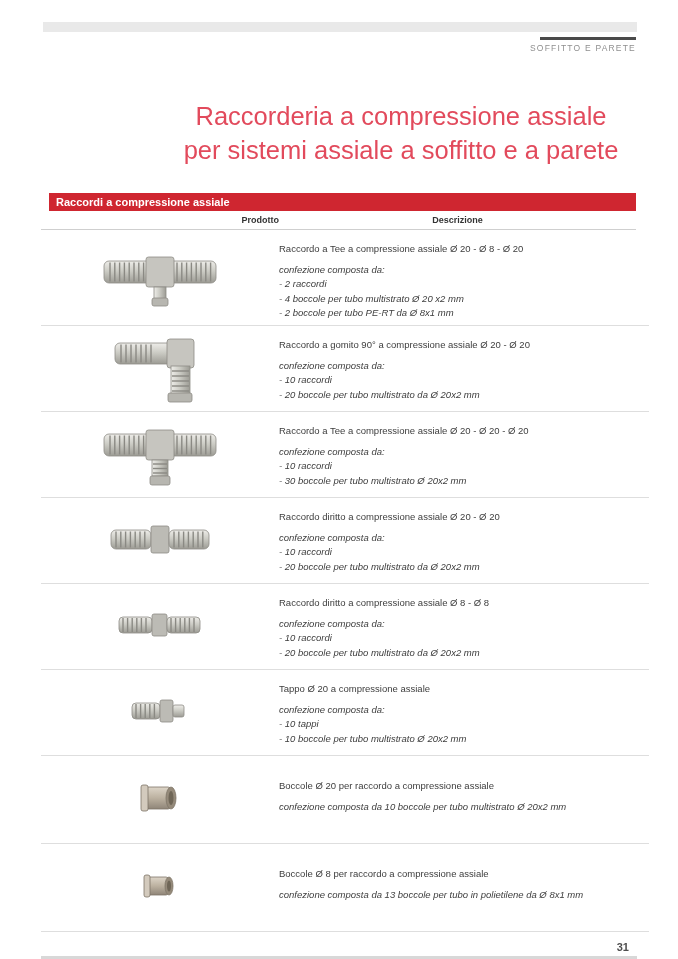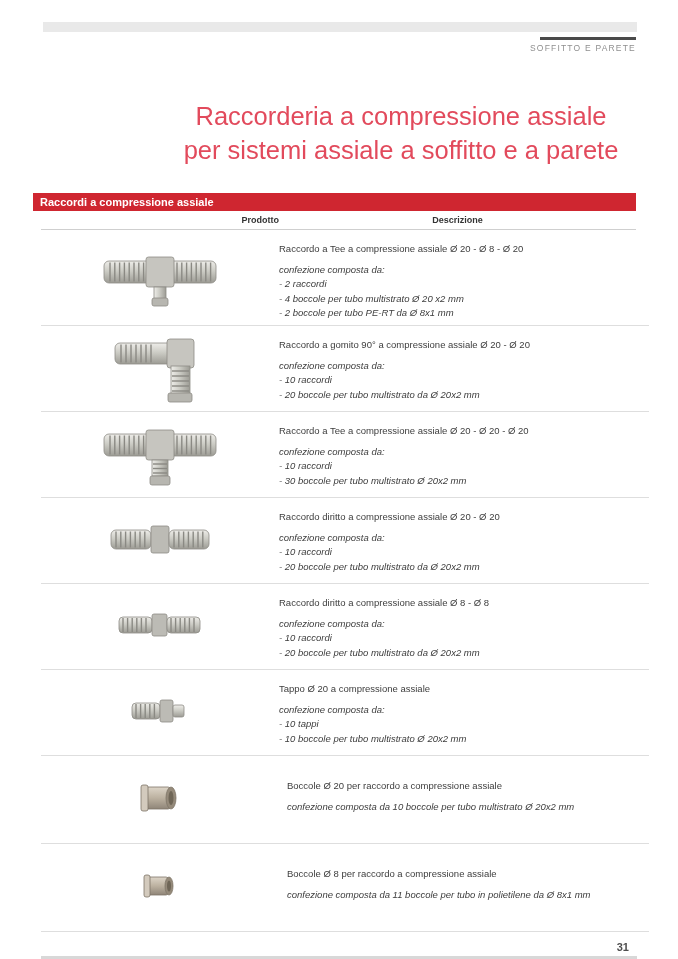--- a/index.html
+++ b/index.html
@@ -7,33 +7,33 @@
   body { font-family:"Liberation Sans","DejaVu Sans",sans-serif; color:#3d3d3d; }
   .page { position:relative; width:676px; height:959px; background:#fff; overflow:hidden; margin:16px auto; }
 
   .top-strip { position:absolute; left:42px; right:40px; top:6px; height:10px; background:#e9e9e9; }
   .header-rule { position:absolute; right:41px; top:21px; width:96px; height:3px; background:#4a4a4a; }
   .header-label { position:absolute; right:41px; top:27px; font-size:8.5px; letter-spacing:1.2px; color:#8f8f8f; }
 
   .page-title { position:absolute; left:140px; right:16px; top:84px; text-align:center;
                 font-size:25.5px; font-weight:400; line-height:1.32; color:var(--title-red,#e24a5c); }
 
-  .section-bar { position:absolute; left:32px; right:41px; top:177px; height:18px;
+  .section-bar { position:absolute; left:48px; right:41px; top:177px; height:18px;
                  background:var(--bar-red,#cf2630); color:#fff; font-size:11px; font-weight:bold;
                  line-height:18px; padding-left:7px; }
 
   .table-head { position:absolute; left:40px; right:41px; top:195px; height:19px; display:flex;
                 align-items:center; border-bottom:1px solid #cfcfcf; }
   .th-prod { width:238px; text-align:right; font-size:9px; font-weight:bold; color:#333; }
   .th-desc { flex:1; text-align:center; font-size:9px; font-weight:bold; color:#333; }
 
   .rows { position:absolute; left:40px; right:28px; top:214px; }
   .row { display:flex; height:86px; border-bottom:1px solid #dedede; }
   .row:first-child { height:96px; }
-  .row:nth-child(7), .row:nth-child(8) { height:88px;gap:8px; }
+  .row:nth-child(7), .row:nth-child(8) { height:88px; }
   .row:nth-child(n+7) .cell-desc { padding-top:24px; }
   .cell-product { width:238px; display:flex; align-items:center; justify-content:center; }
   .cell-desc { flex:1; padding-top:13px; padding-right:4px; }
   .desc-title { font-size:9.5px; color:#3d3d3d; margin-bottom:9px; }
   .desc-line { font-size:9.5px; color:#3d3d3d; line-height:1.5;font-style:italic; }
 
   .page-number { position:absolute; right:48px; bottom:22px; font-size:11px; font-weight:bold; color:#4e4e4e; }
   .footer-strip { position:absolute; left:40px; right:40px; bottom:7px; height:12px; background:var(--strip-gray,#d8d8d8); }
 </style>
 </head>
@@ -287,21 +287,21 @@
       <div class="product-image"><svg width="38" height="28" viewBox="0 0 38 28">
     <rect x="6" y="5" width="21" height="18" rx="2" fill="url(#gbr)" stroke="#7e7567" stroke-width="0.8"></rect>
     <rect x="3" y="3" width="6" height="22" rx="2" fill="#d3cabd" stroke="#7e7567" stroke-width="0.8"></rect>
     <ellipse cx="28" cy="14" rx="4" ry="9" fill="#958a7a" stroke="#7e7567" stroke-width="0.8"></ellipse>
     <ellipse cx="28" cy="14" rx="2" ry="5.5" fill="#6f6657"></ellipse>
             </svg></div>
     </div>
     <div class="cell-desc">
       <div class="desc-title">Boccole Ø 8 per raccordo a compressione assiale</div>
       <div class="desc-lines">
-            <div class="desc-line">confezione composta da 11 boccole per tubo in polietilene da Ø 8x1 mm</div>
+            <div class="desc-line">confezione composta da 13 boccole per tubo in polietilene da Ø 8x1 mm</div>
           </div>
     </div>
   </div>
 </div>
 
   <div class="page-number">31</div>
   <div class="footer-strip"></div>
 </div>
 
 </body></html>

